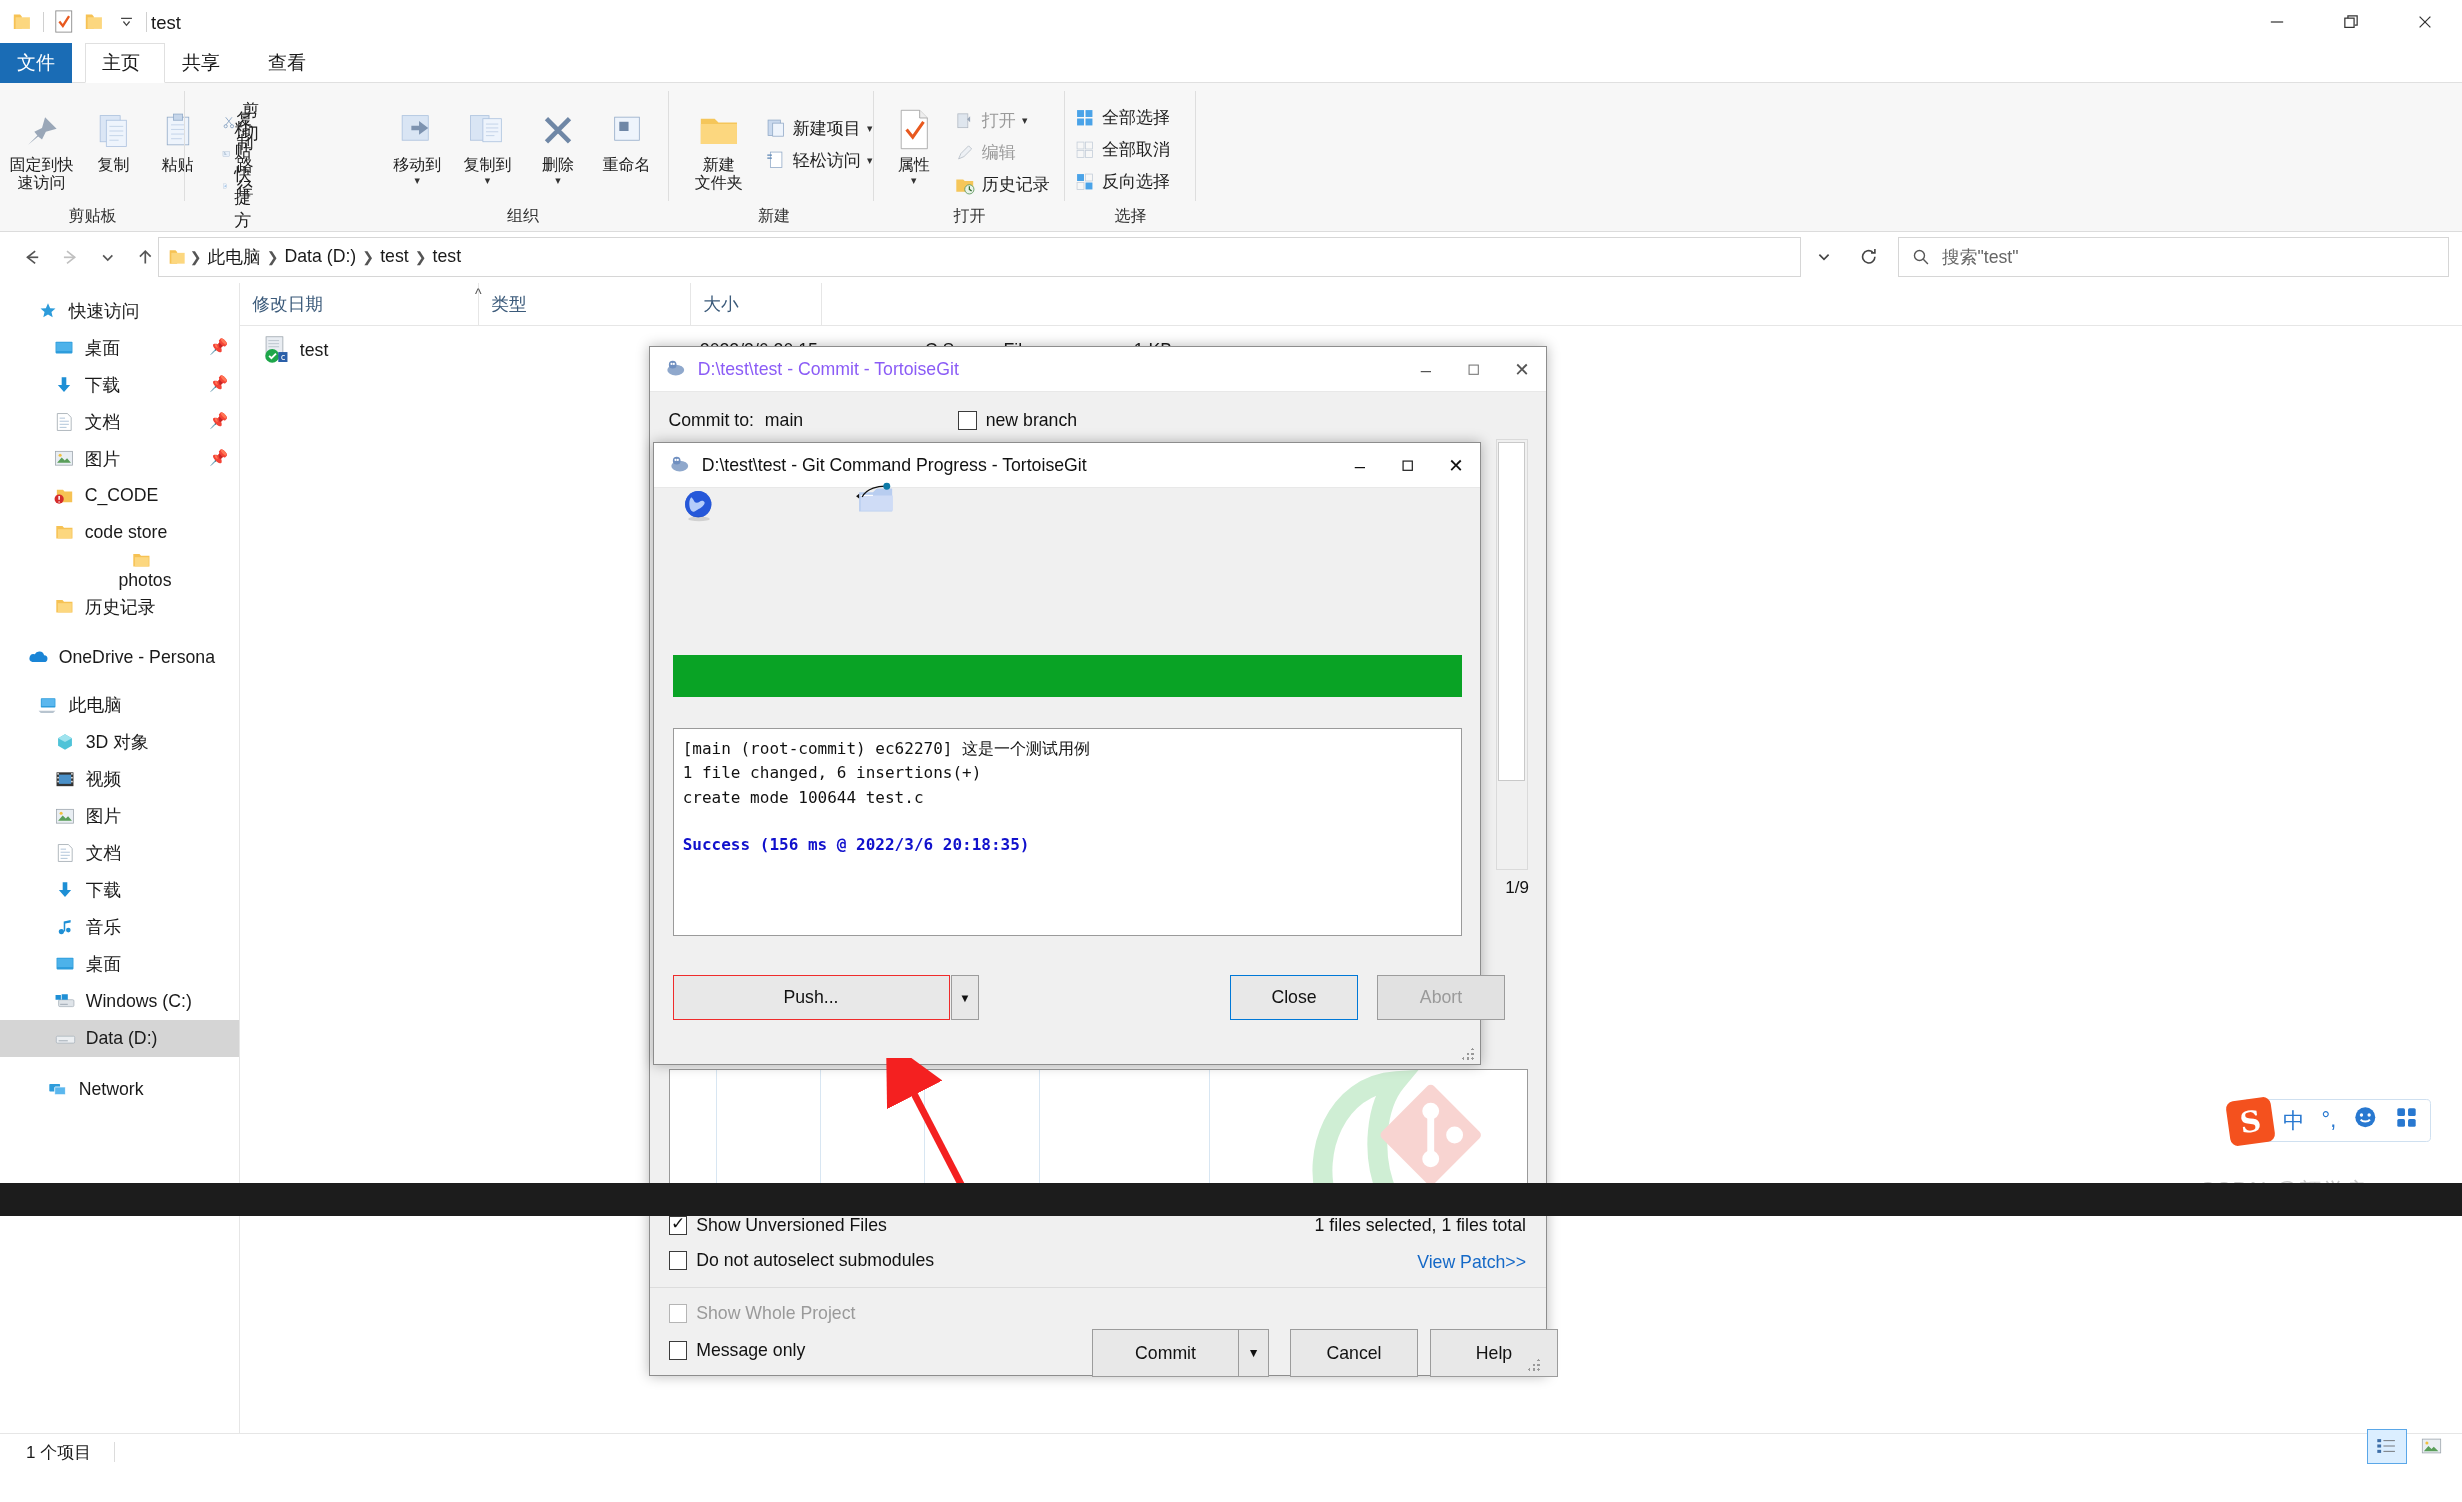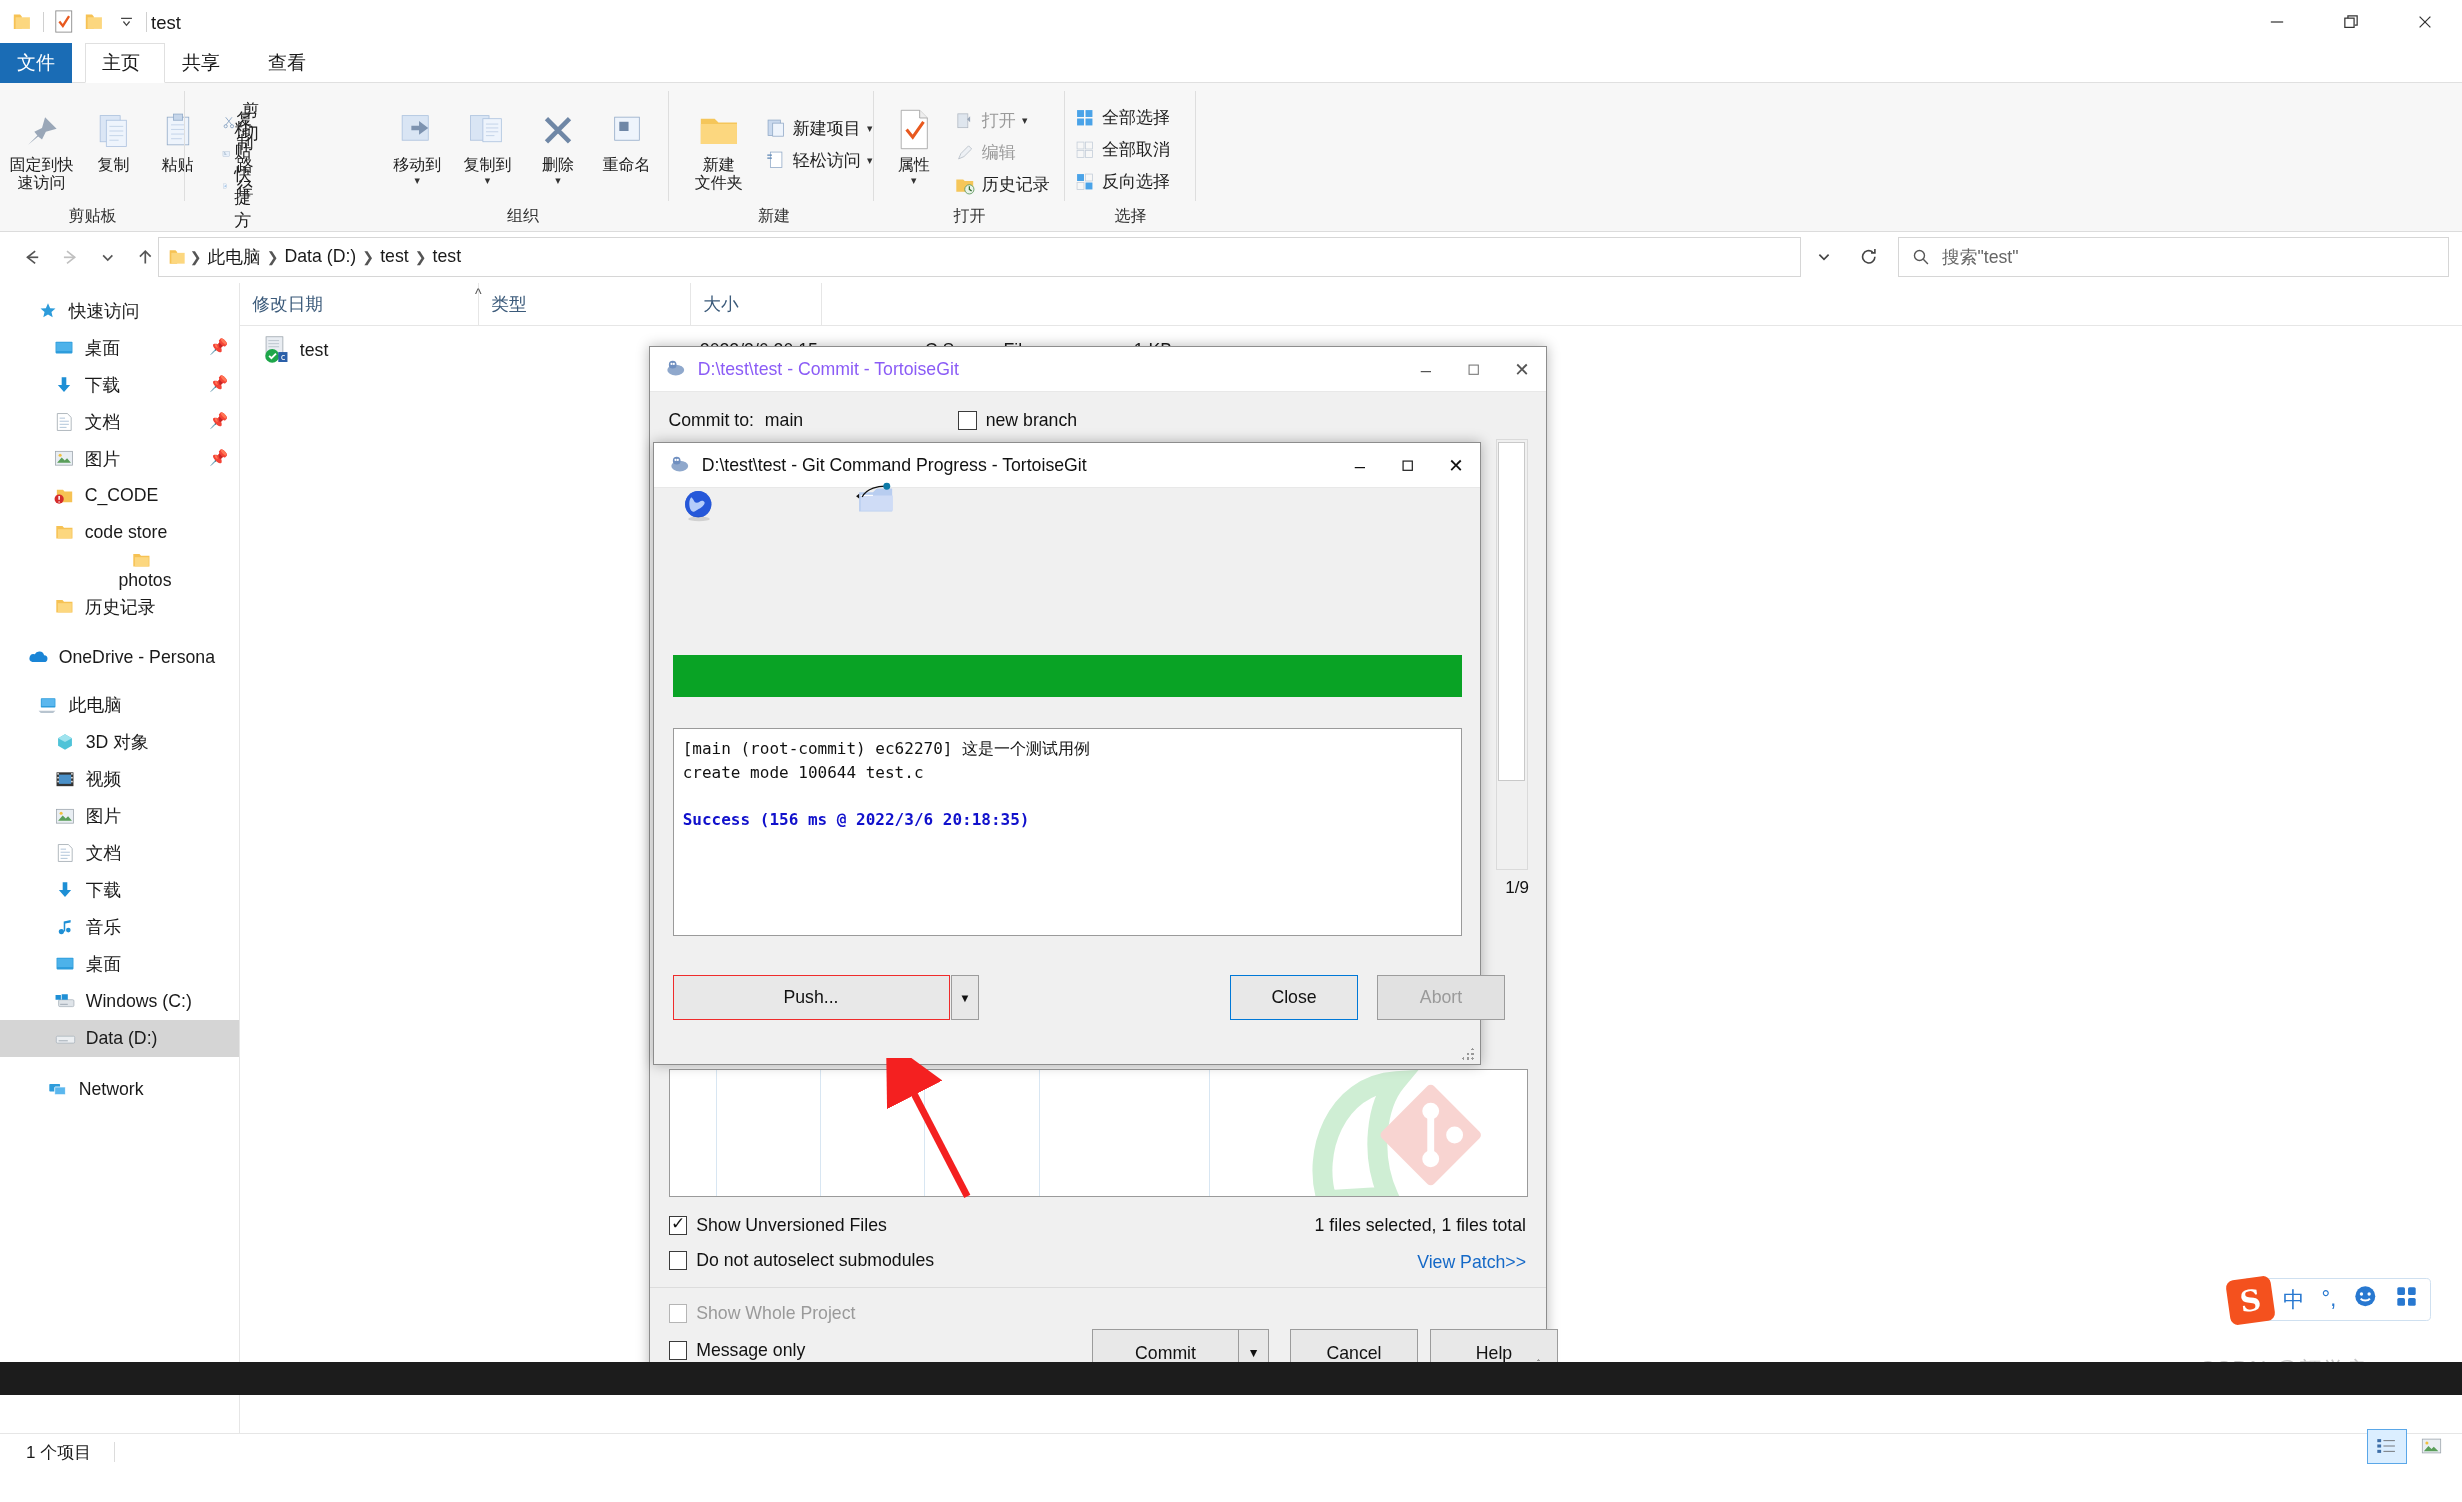--- a/index.html
+++ b/index.html
@@ -1,21 +1,21 @@
 <!DOCTYPE html>
 <html style="font-size:12.3px"><head>
 <meta charset="utf-8">
 <style>
   * { box-sizing: border-box; margin: 0; padding: 0; }
   html, body {
     width: 2462px; height: 1503px;
     font-family: "Liberation Sans", "DejaVu Sans", sans-serif;
     overflow: hidden; background: #fff;
   }
-  #root { position: relative; width: 2462px; height: 1395px; }
+  #root { position: relative; width: 2462px; height: 1216px; }
 
   
   .explorer { position:absolute; left:0; top:0; width:2462px; height:1470px; background:#fff; }
 
   
   .titlebar { position:relative; height:43px; background:#fff; }
   .qat { position:absolute; left:7.7px; top:6.2px; display:flex; align-items:center; gap:0px; }
   .qat-btn { width:31px; height:31px; display:flex; align-items:center; justify-content:center; }
   .qat-sep { width:0.8px; height:20px; background:#d0d0d0; margin:0 4.6px; }
   .win-title { position:absolute; left:151px; top:11.5px; font-size:18.5px; color:#1a1a1a; }
@@ -892,20 +892,21 @@
         <path d="M8 24l-4-3 4-3z" fill="#111"></path>
       </svg>
     </div>
 
     <div class="progbar-track">
       <div class="progbar-fill"></div>
     </div>
 
     <div class="outbox">
       <div>[main (root-commit) ec62270] 这是一个测试用例</div>
+      <div> 1 file changed, 6 insertions(+)</div>
       <div> create mode 100644 test.c</div>
       <div style="height:21.5px;"></div>
       <div class="succ">Success (156 ms @ 2022/3/6 20:18:35)</div>
     </div>
 
     <div style="position:absolute;left:18.5px;top:532px;display:flex;">
       <div class="dlgbtn redfocus" style="width:277px;height:45px;">Push...</div>
       <div class="dlgbtn" style="width:28px;height:45px;font-size:11.5px;margin-left:1.5px;">▼</div>
     </div>
     <div class="dlgbtn focus" style="position:absolute;left:576px;top:532px;width:128px;height:45px;">Close</div>

